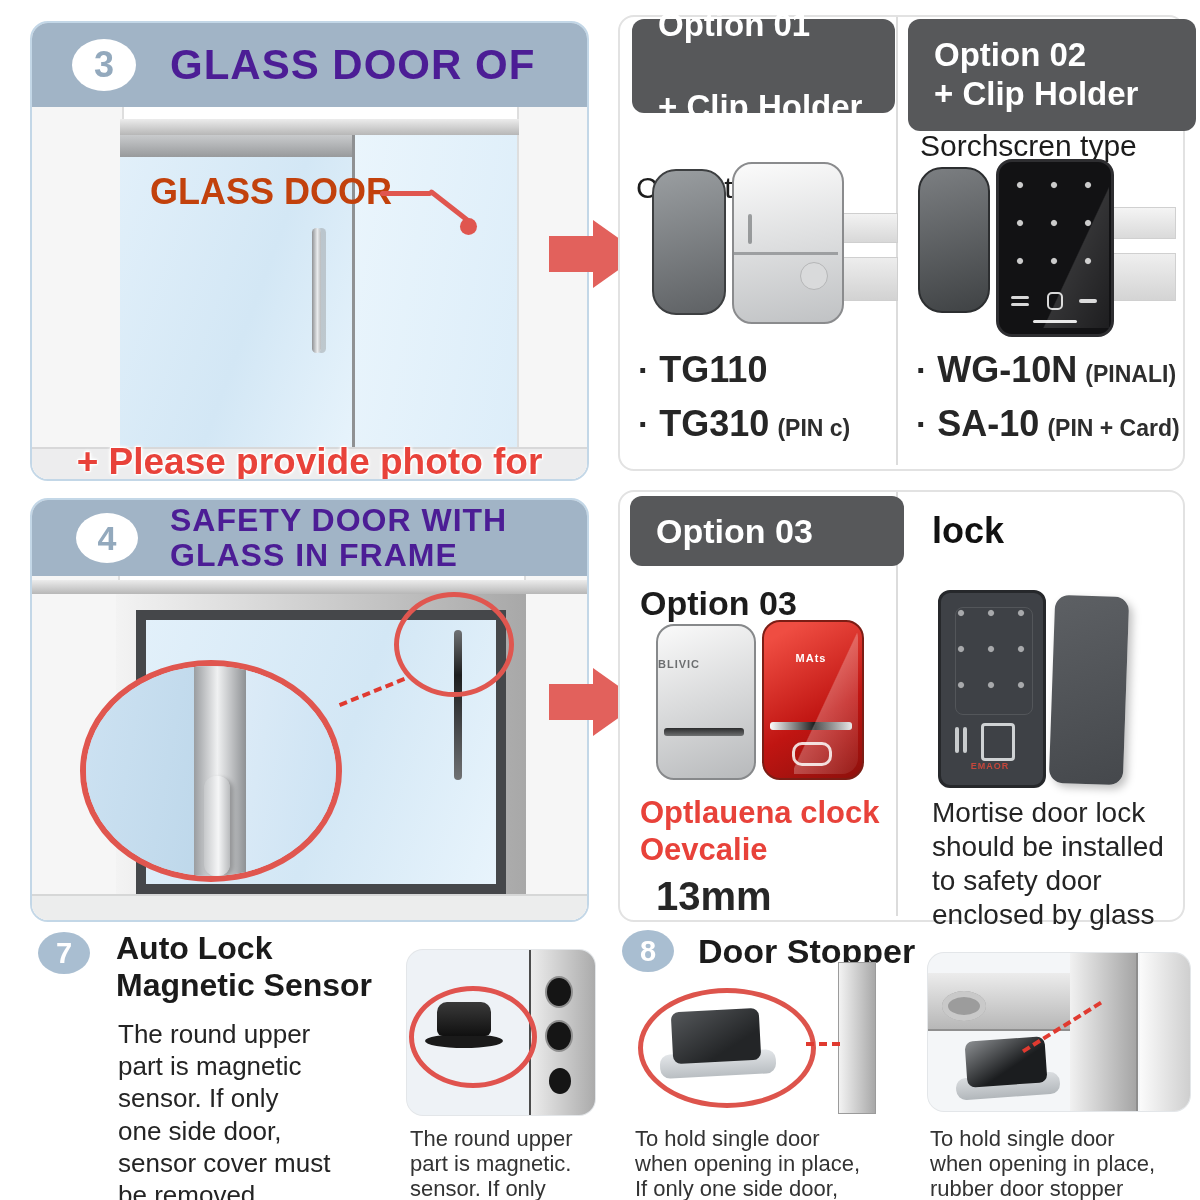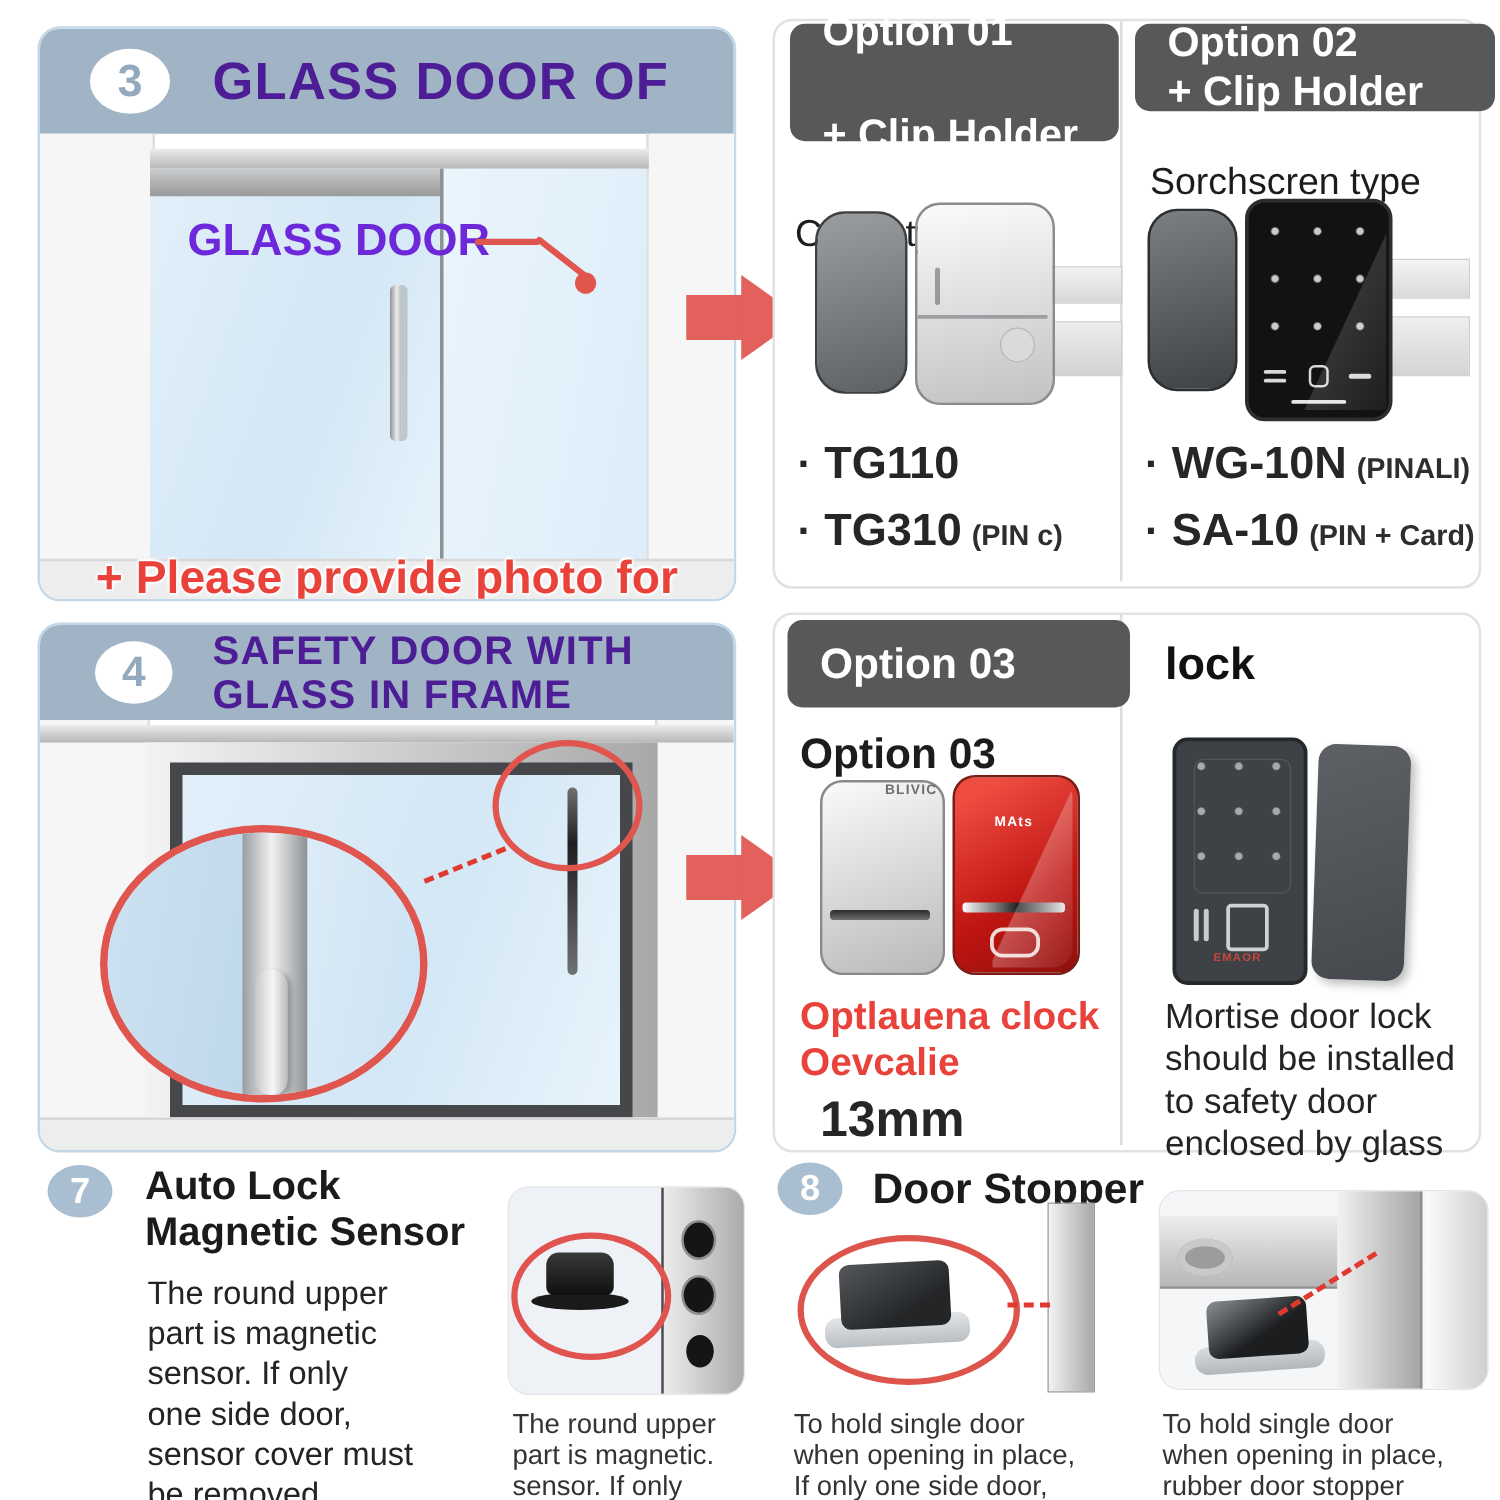--- a/index.html
+++ b/index.html
@@ -54,21 +54,21 @@
 
     <div class="a wall" style="left:0;top:84px;width:90px;height:372px;border-right:2px solid #dedede;"></div>
     <div class="a wall" style="left:485px;top:84px;width:70px;height:372px;border-left:2px solid #dedede;"></div>
     <div class="a metalH" style="left:88px;top:96px;width:399px;height:16px;"></div>
     <div class="a glass" style="left:88px;top:112px;width:232px;height:344px;"></div>
     <div class="a" style="left:88px;top:112px;width:232px;height:22px;background:linear-gradient(#c9cbcd,#989a9c);"></div>
     <div class="a" style="left:320px;top:112px;width:3px;height:344px;background:#8f9193;"></div>
     <div class="a" style="left:323px;top:112px;width:162px;height:344px;background:linear-gradient(100deg,#eaf5fc,#dcedf9);"></div>
     <div class="a" style="left:280px;top:205px;width:9px;height:125px;border-radius:5px;background:linear-gradient(90deg,#8f9194,#e9ebed 60%,#b9bbbd);box-shadow:5px 0 0 rgba(150,152,154,.45);"></div>
 
-    <div class="a" style="left:118px;top:148px;font-size:36px;font-weight:bold;color:#6d28d9;">GLASS DOOR</div>
+    <div class="a" style="left:118px;top:148px;font-size:36px;font-weight:bold;color:#c2410c;">GLASS DOOR</div>
     <div class="a redline" style="left:348px;top:168px;width:52px;height:5px;border-radius:3px;"></div>
     <div class="a redline" style="left:392px;top:181px;width:52px;height:5px;border-radius:3px;transform:rotate(38deg);"></div>
     <div class="a" style="left:428px;top:195px;width:17px;height:17px;border-radius:50%;background:#e0564f;"></div>
 
     <div class="a" style="left:0;top:424px;width:555px;height:32px;background:#ededee;border-top:2px solid #d8d8d9;"></div>
     <div class="a halo" style="left:0;top:418px;width:555px;text-align:center;font-size:37px;font-weight:bold;color:#e8423a;">+ Please provide photo for consultation</div>
   </div>
 
   <div class="a">
     <div class="a arrow-tail" style="left:549px;top:236px;width:46px;height:36px;"></div>
@@ -99,21 +99,21 @@
       <span class="bullet">·</span>
       <span class="modelname">TG110</span>
       <span class="modelsuffix"></span>
     </div>
     <div class="a" style="left:18px;top:386px;display:flex;align-items:baseline;">
       <span class="bullet">·</span>
       <span class="modelname">TG310</span>
       <span class="modelsuffix">(PIN c)</span>
     </div>
 
-    <div class="a darkhead" style="left:288px;top:2px;width:262px;height:70px;">
+    <div class="a darkhead" style="left:288px;top:2px;width:262px;height:112px;">
       <span>Option 02</span>
       <span>+ Clip Holder</span>
     </div>
     <div class="a typelabel" style="left:300px;top:112px;">Sorchscren type</div>
 
     <div class="a" style="left:488px;top:190px;width:66px;height:30px;background:linear-gradient(#f4f4f4,#dadada);border:1px solid #d0d0d0;"></div>
     <div class="a" style="left:488px;top:236px;width:66px;height:46px;background:linear-gradient(#efefef,#d4d4d4);border:1px solid #d0d0d0;"></div>
 
     <div class="a" style="left:298px;top:150px;width:68px;height:142px;border-radius:24px;background:linear-gradient(165deg,#7c7f82,#3f4244);border:2px solid #2c2e30;"></div>
 
@@ -178,21 +178,21 @@
 
   <div class="a cardpanel" style="left:618px;top:490px;width:563px;height:428px;">
     <div class="a" style="left:276px;top:0;width:2px;height:424px;background:#dcdcdc;"></div>
 
     <div class="a darkhead" style="left:10px;top:4px;width:248px;height:70px;font-size:34px;">
       <span>Option 03</span>
     </div>
     <div class="a" style="left:20px;top:92px;font-size:34px;font-weight:bold;color:#1c1c1c;">Option 03</div>
 
     <div class="a" style="left:36px;top:132px;width:96px;height:152px;border-radius:18px;background:linear-gradient(160deg,#fafafa,#b7b9bb);border:2px solid #87898b;">
-      <div class="a" style="left:0;top:0;width:92px;text-align:right;font-size:11px;letter-spacing:1px;color:#6c6e70;font-weight:bold;">BLIVIC</div>
+      <div class="a" style="left:0;top:0;width:92px;text-align:left;margin-top:32px;font-size:11px;letter-spacing:1px;color:#6c6e70;font-weight:bold;">BLIVIC</div>
       <div class="a" style="left:6px;top:102px;width:80px;height:8px;background:linear-gradient(#2a2b2c,#6e7071);border-radius:3px;"></div>
     </div>
 
     <div class="a" style="left:142px;top:128px;width:98px;height:156px;border-radius:18px;background:linear-gradient(150deg,#ef4d42 10%,#c01512 60%,#8e100c);border:2px solid #7c1d15;">
       <div class="a" style="left:0;top:0;width:94px;text-align:center;margin-top:30px;font-size:11px;letter-spacing:1px;color:#fff;font-weight:bold;">MAts</div>
       <div class="a" style="left:6px;top:100px;width:82px;height:8px;background:linear-gradient(90deg,#fefefe,#1c1c1c 55%,#e8e8e8);border-radius:3px;"></div>
       <div class="a" style="left:28px;top:120px;width:34px;height:18px;border:3px solid #f0d9d7;border-radius:10px;"></div>
       <div class="a" style="left:30px;top:0;width:64px;height:152px;background:linear-gradient(115deg,rgba(255,255,255,0) 50%,rgba(255,255,255,.25) 51%,rgba(255,255,255,.05));border-radius:0 16px 16px 0;"></div>
     </div>
 

